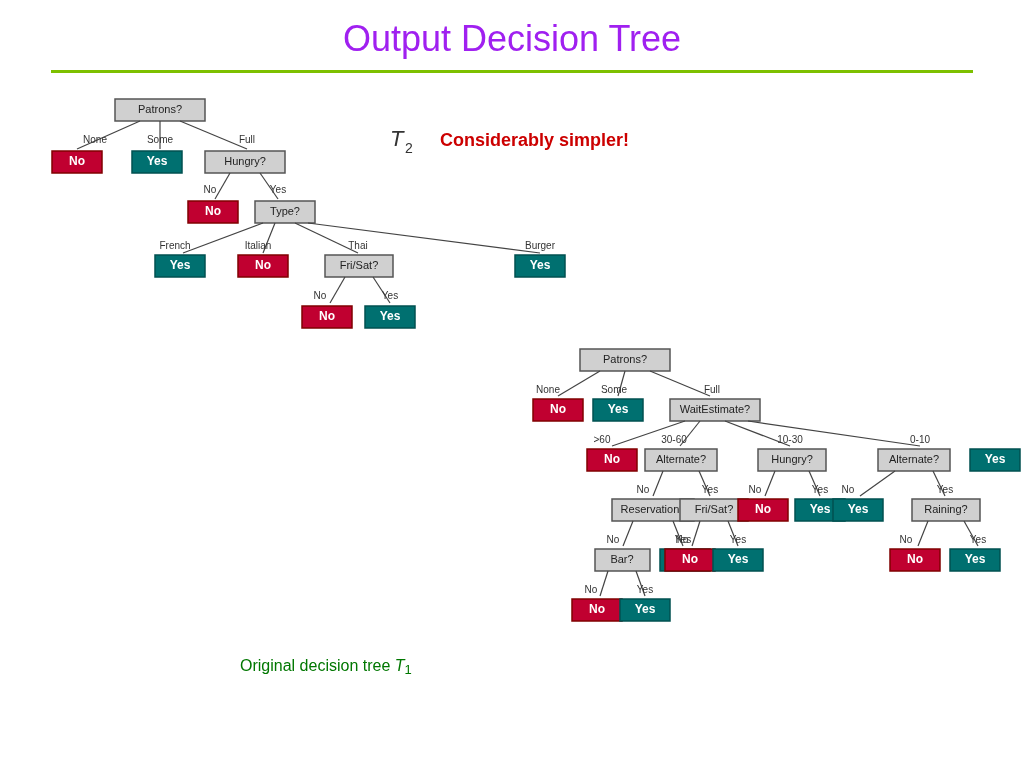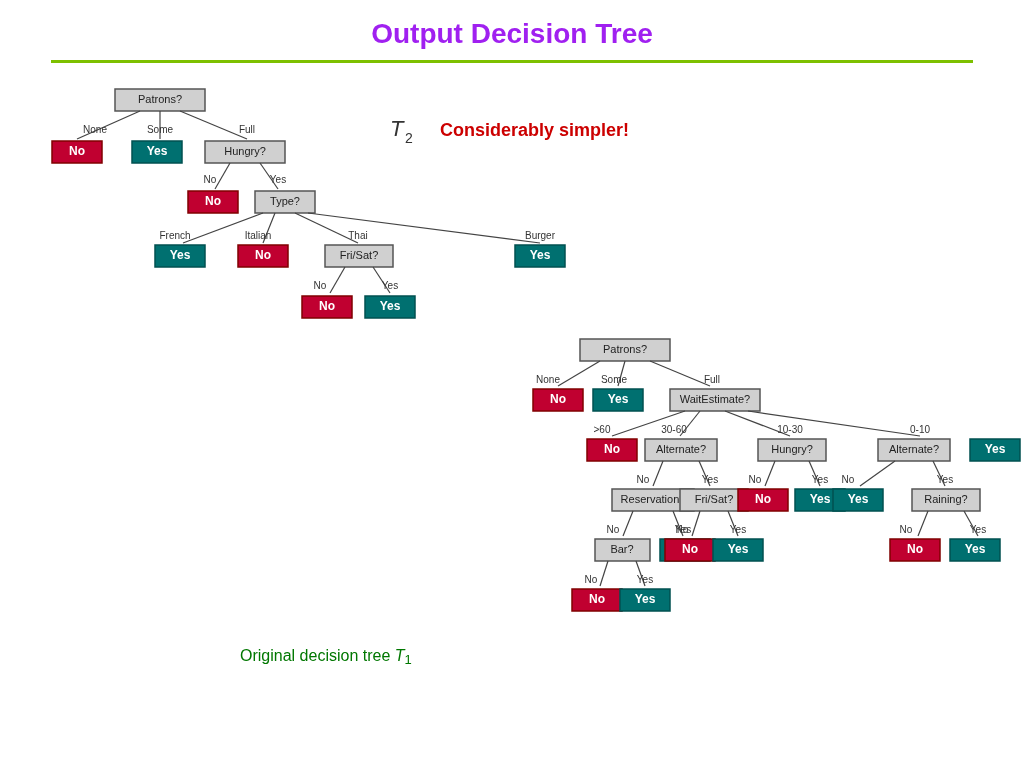--- a/index.html
+++ b/index.html
@@ -7,22 +7,22 @@
       width: 1024px;
       height: 768px;
       background: white;
       font-family: Arial, sans-serif;
       overflow: hidden;
       position: relative;
     }
     .page-title {
       text-align: center;
       color: #a020f0;
-      font-size: 28px;
-      font-weight: bold;
+      font-size: 36px;
+      font-weight: normal;
       padding-top: 18px;
       padding-bottom: 10px;
     }
     .green-line {
       width: 90%;
       height: 3px;
       background: #7dc000;
       margin: 0 auto 8px auto;
     }
     .main-content {

